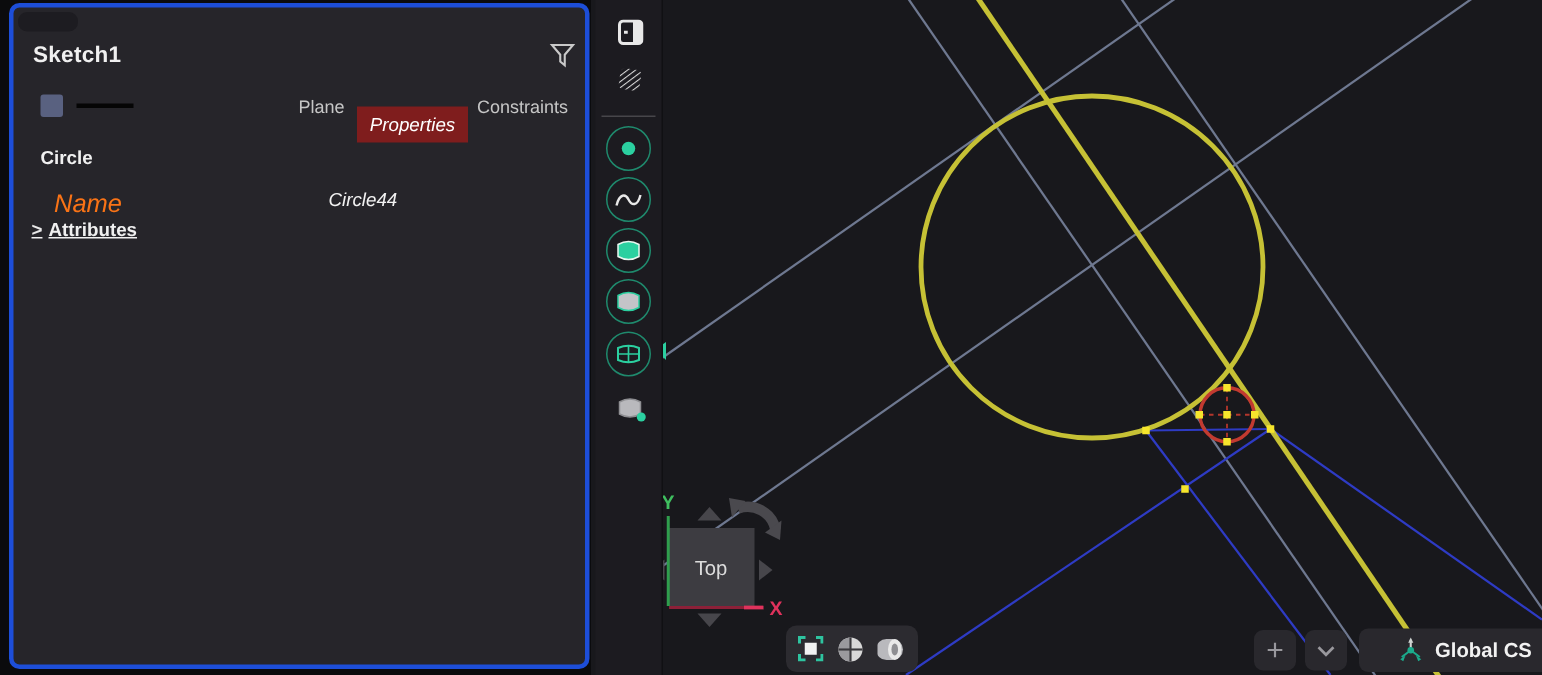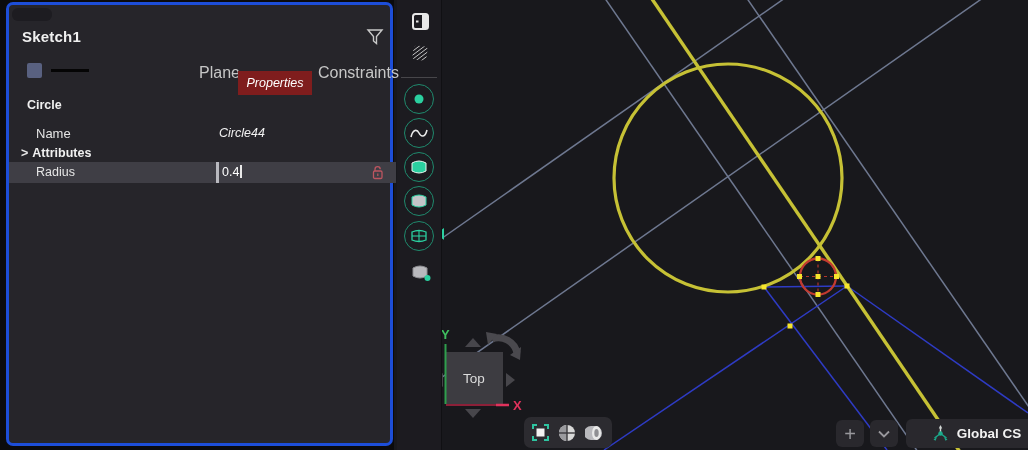--- a/index.html
+++ b/index.html
@@ -14,32 +14,32 @@
          background:#26252a;border:3px solid #1d4ed8;border-radius:7px;
          z-index:5;box-sizing:border-box;}
   .pill{position:absolute;left:3px;top:3px;width:40px;height:13px;
         background:#1d1c21;border-radius:6px;}
   .panel-title{position:absolute;left:13px;top:23px;font-size:15px;font-weight:bold;
         color:#f0f0f0;letter-spacing:.2px;}
   .funnel{position:absolute;left:357px;top:23px;width:18px;height:18px;}
   .swatch{position:absolute;left:18px;top:58px;width:15px;height:15px;
         background:#596180;border-radius:2px;}
   .style-line{position:absolute;left:42px;top:64px;width:38px;height:3px;background:#050505;}
-  .tab{position:absolute;top:59px;font-size:16px;color:#c6c6c6;cursor:default;}
+  .tab{position:absolute;top:59px;font-size:12px;color:#c6c6c6;cursor:default;}
   .tab-plane{left:190px;}
   .tab-constraints{left:309px;}
   .tab-active{position:absolute;left:229px;top:66px;width:74px;height:24px;
         background:#7f1d1d;color:#ffffff;font-size:12.5px;display:flex;
         align-items:center;justify-content:center;font-style:italic;}
   .section-heading{position:absolute;left:18px;top:93px;font-size:12.5px;
         font-weight:bold;color:#f0f0f0;}
-  .row-label{position:absolute;font-size:13px;color:#e5e5e5;}
+  .row-label{position:absolute;font-size:17px;color:#f97316;font-style:italic;}
   .row-value{position:absolute;font-size:12.5px;color:#f2f2f2;}
   .attr-row{position:absolute;left:12px;top:141px;font-size:12.5px;color:#f0f0f0;
-        font-weight:bold;}
+        font-weight:bold;text-decoration:underline;}
   .attr-chev{font-weight:bold;margin-right:4px;color:#e8e8e8;}
   .radius-row{position:absolute;left:0px;top:157px;width:387px;height:21px;
         background:#3f3e45;}
   .radius-label{position:absolute;left:27px;top:3px;font-size:12.5px;color:#e6e6e6;}
   .field-bar{position:absolute;left:207px;top:0px;width:3px;height:21px;background:#b9b9bf;}
   .radius-value{position:absolute;left:213px;top:3px;font-size:12.5px;color:#ffffff;}
   .caret{display:inline-block;width:1.5px;height:13px;background:#e9e9e9;
         vertical-align:-2px;margin-left:1px;}
   .lock{position:absolute;left:362px;top:3px;width:13px;height:15px;}
 
@@ -148,30 +148,20 @@
 
     <div class="section-heading">Circle</div>
 
     <div class="row-label" style="left:27px;top:121px;">Name</div>
     <div class="row-value" style="left:210px;top:121px;font-style:italic;">Circle44</div>
 
     <div class="attr-row">
       <span class="attr-chev">&gt;</span><span>Attributes</span>
     </div>
 
-    <div class="radius-row">
-      <div class="radius-label">Radius</div>
-      <div class="field-bar"></div>
-      <div class="radius-value"><span>0.4</span><span class="caret"></span></div>
-      <svg class="lock" viewBox="0 0 13 15">
-        <path d="M4 6 V4.2 A2.6 2.6 0 0 1 9.2 4.2" fill="none" stroke="#bd5560" stroke-width="1.3"></path>
-        <rect x="2.5" y="6" width="8.5" height="7.5" rx="1.3" fill="none" stroke="#bd5560" stroke-width="1.3"></rect>
-        <line x1="6.8" y1="8.6" x2="6.8" y2="11" stroke="#bd5560" stroke-width="1.2"></line>
-      </svg>
-    </div>
   </div>
 
   <div class="toolstrip">
 
     <svg class="tool" style="left:15px;top:13px;" width="17" height="17" viewBox="0 0 17 17">
       <rect x="1" y="1" width="15" height="15" rx="2.5" fill="none" stroke="#e8e8e8" stroke-width="2"></rect>
       <rect x="10" y="1.5" width="5.5" height="14" fill="#e8e8e8"></rect>
       <line x1="4" y1="8.5" x2="6.5" y2="8.5" stroke="#e8e8e8" stroke-width="2"></line>
     </svg>
 

